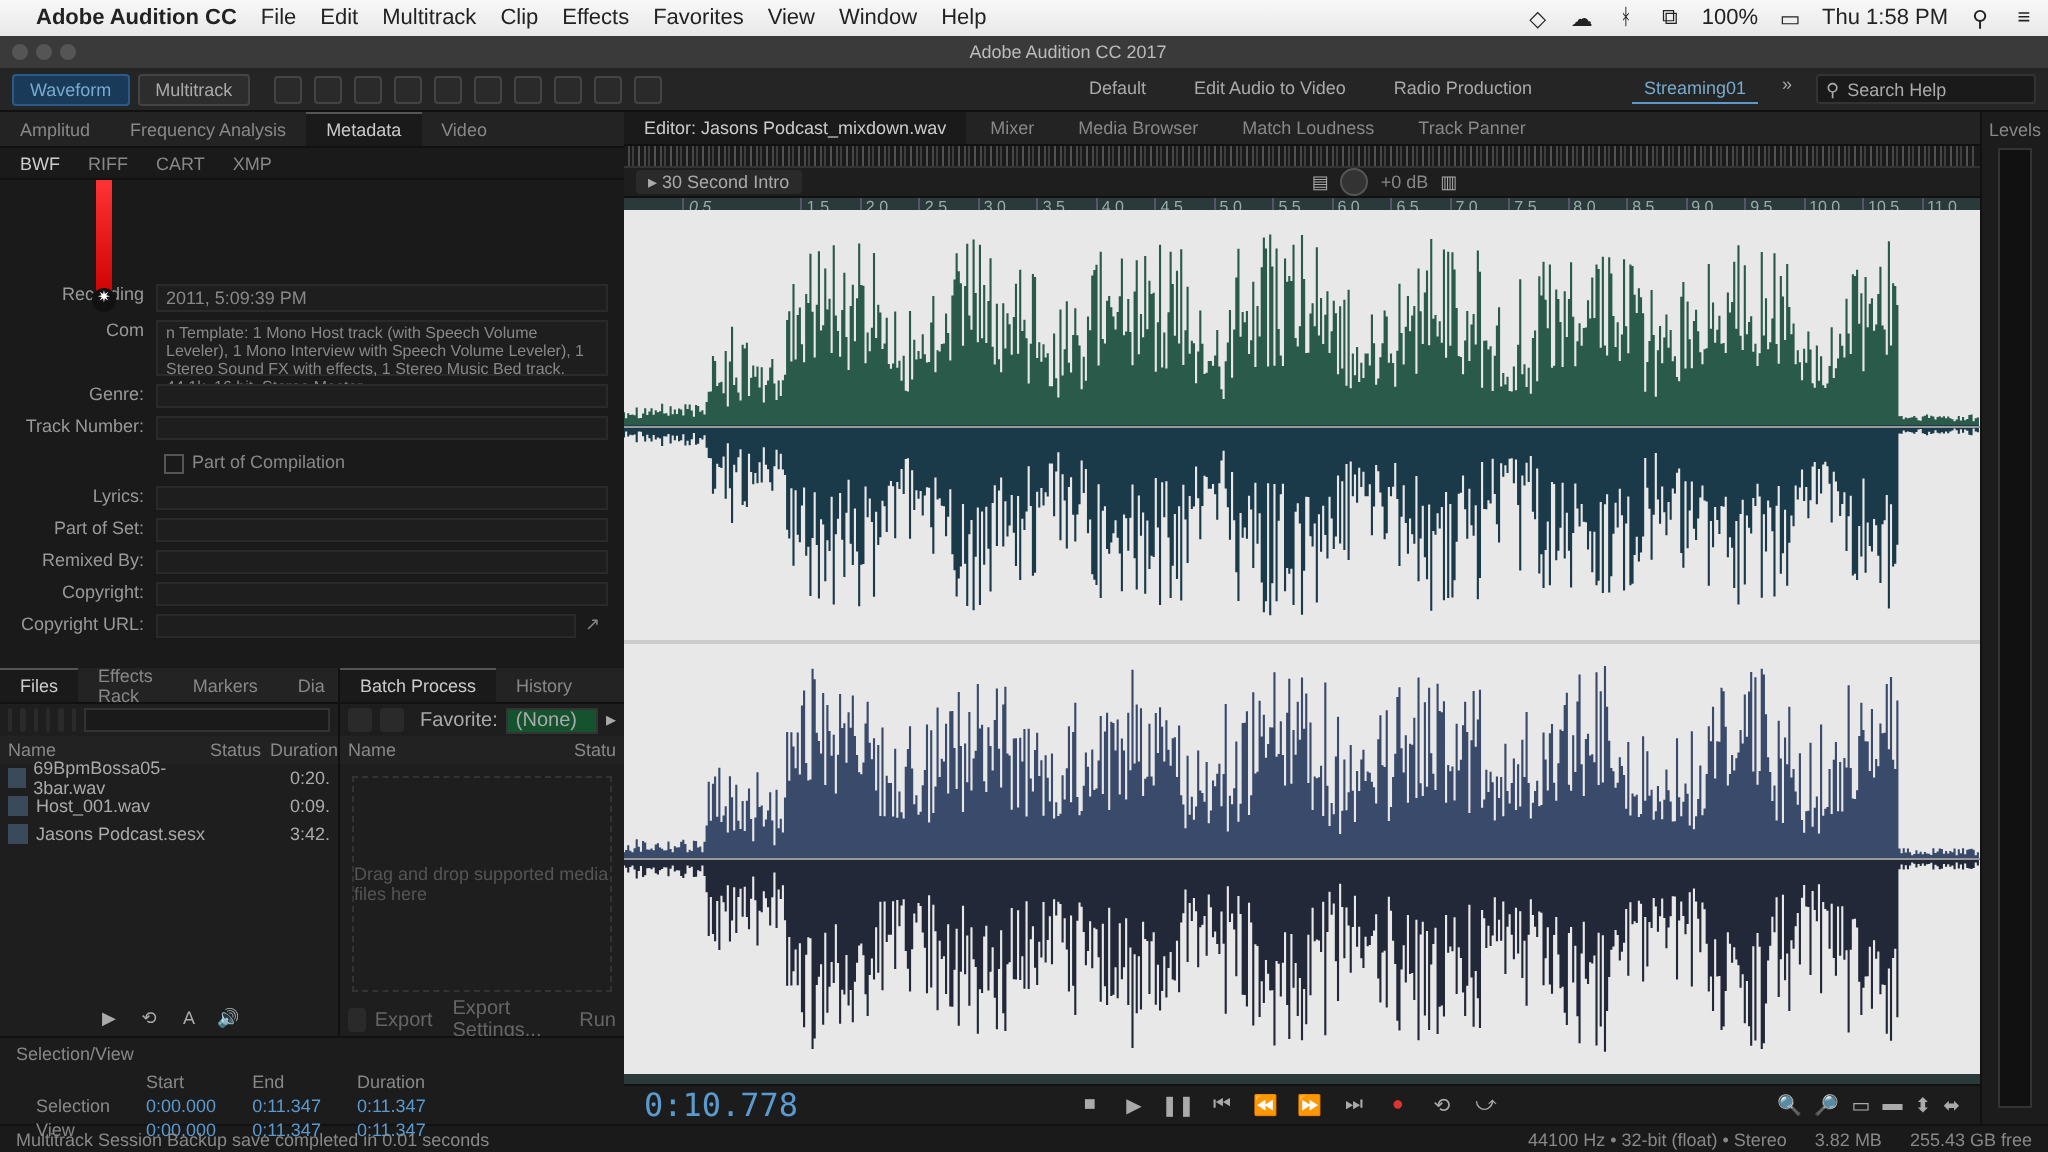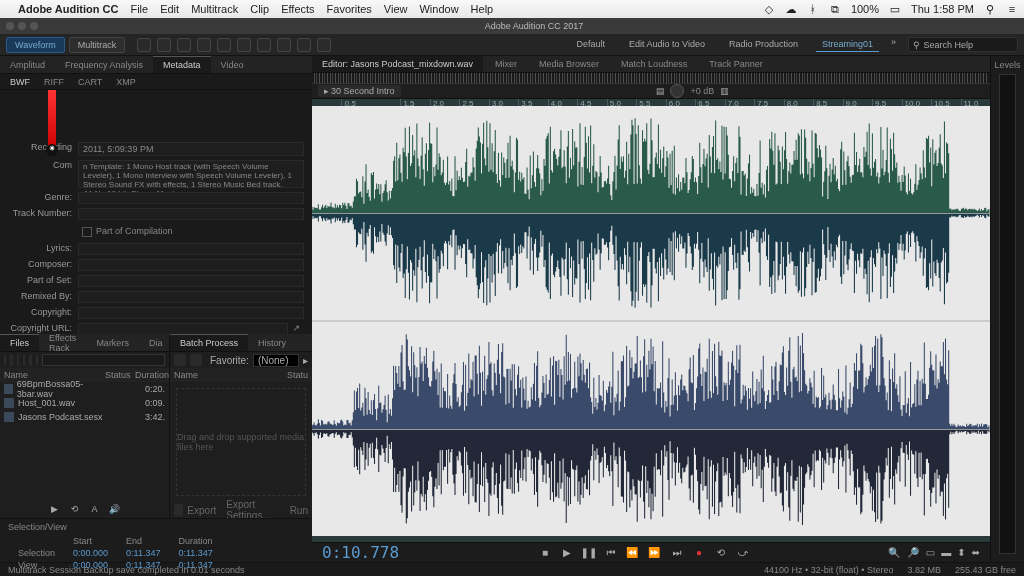--- a/index.html
+++ b/index.html
@@ -12,21 +12,21 @@
 .titlebar .dots { display: flex; gap: 4px; padding: 0 6px; }
 .titlebar .dot { width: 8px; height: 8px; border-radius: 50%; background: #555; }
 .titlebar .title { margin: 0 auto; }
 .toolbar { height: 22px; background: #252525; display: flex; align-items: center; padding: 0 6px; font-size: 9px; color: #aaa; border-bottom: 1px solid #111; }
 .toolbar .btn { padding: 2px 8px; margin-right: 4px; background: #2d2d2d; border: 1px solid #444; border-radius: 2px; cursor: pointer; }
 .toolbar .btn.active { background: #1a3a5a; color: #7ac; border-color: #2a5a8a; }
 .toolbar .icons { display: flex; gap: 6px; margin-left: 8px; }
 .toolbar .icon { width: 14px; height: 14px; background: #2a2a2a; border: 1px solid #444; border-radius: 2px; cursor: pointer; }
 .toolbar .right-group { margin-left: auto; display: flex; gap: 12px; }
 .toolbar .workspace { padding: 2px 6px; cursor: pointer; }
-.toolbar .workspace.active { color: #7ac; border-bottom: 1px solid #5a9acf; }
+.toolbar .workspace.active { color: #7ac; border-bottom: 1px solid #5a9acf; margin-left: 32px; }
 .toolbar .search { background: #1a1a1a; border: 1px solid #333; padding: 1px 4px; border-radius: 2px; display: flex; align-items: center; gap: 4px; width: 110px; }
 
 .main { display: flex; height: calc(100% - 18px - 16px - 22px - 14px); }
 .left-col { width: 312px; display: flex; flex-direction: column; background: #1e1e1e; }
 .right-col { flex: 1; display: flex; flex-direction: column; background: #1e1e1e; position: relative; }
 .levels-col { width: 34px; background: #1c1c1c; border-left: 1px solid #111; display: flex; flex-direction: column; }
 
 .panel-tabs { height: 18px; display: flex; align-items: center; background: #232323; border-bottom: 1px solid #111; font-size: 9px; }
 .panel-tabs .tab { padding: 3px 10px; cursor: pointer; color: #888; }
 .panel-tabs .tab.active { background: #1a1a1a; color: #ccc; border-top: 1px solid #555; }
@@ -206,24 +206,20 @@
       <div class="meta-row">
           <div class="label">Track Number:</div>
           <div class="value"></div>
         </div>
       <div class="meta-row">
           <div class="label"></div>
           <div style="flex:1;padding:2px 4px"><span style="display:inline-block;width:10px;height:10px;border:1px solid #555;margin-right:4px;vertical-align:middle"></span><span>Part of Compilation</span></div>
         </div>
       <div class="meta-row">
           <div class="label">Lyrics:</div>
-          <div class="value"></div>
-        </div>
-      <div class="meta-row">
-          <div class="label">Composer:</div>
           <div class="value"></div>
         </div>
       <div class="meta-row">
           <div class="label">Part of Set:</div>
           <div class="value"></div>
         </div>
       <div class="meta-row">
           <div class="label">Remixed By:</div>
           <div class="value"></div>
         </div>
@@ -298,21 +294,21 @@
 
       <div class="batch-panel">
         <div class="panel-tabs">
           <div class="tab active">Batch Process</div>
           <div class="tab">History</div>
         </div>
         <div class="files-toolbar">
           <div class="fico"></div>
           <div class="fico"></div>
           <span style="margin-left:4px">Favorite:</span>
-          <span style="background:#000000;border:1px solid #333;padding:0 4px;flex:1">(None)</span>
+          <span style="background:#14532d;border:1px solid #333;padding:0 4px;flex:1">(None)</span>
           <span>▸</span>
         </div>
         <div class="file-row" style="background:#222;color:#888">
           <div class="fname">Name</div>
           <div class="fdur">Statu</div>
         </div>
         <div class="dropzone">Drag and drop supported media files here</div>
         <div class="files-toolbar">
           <div class="fico"></div>
           <span style="opacity:.5">Export</span>

